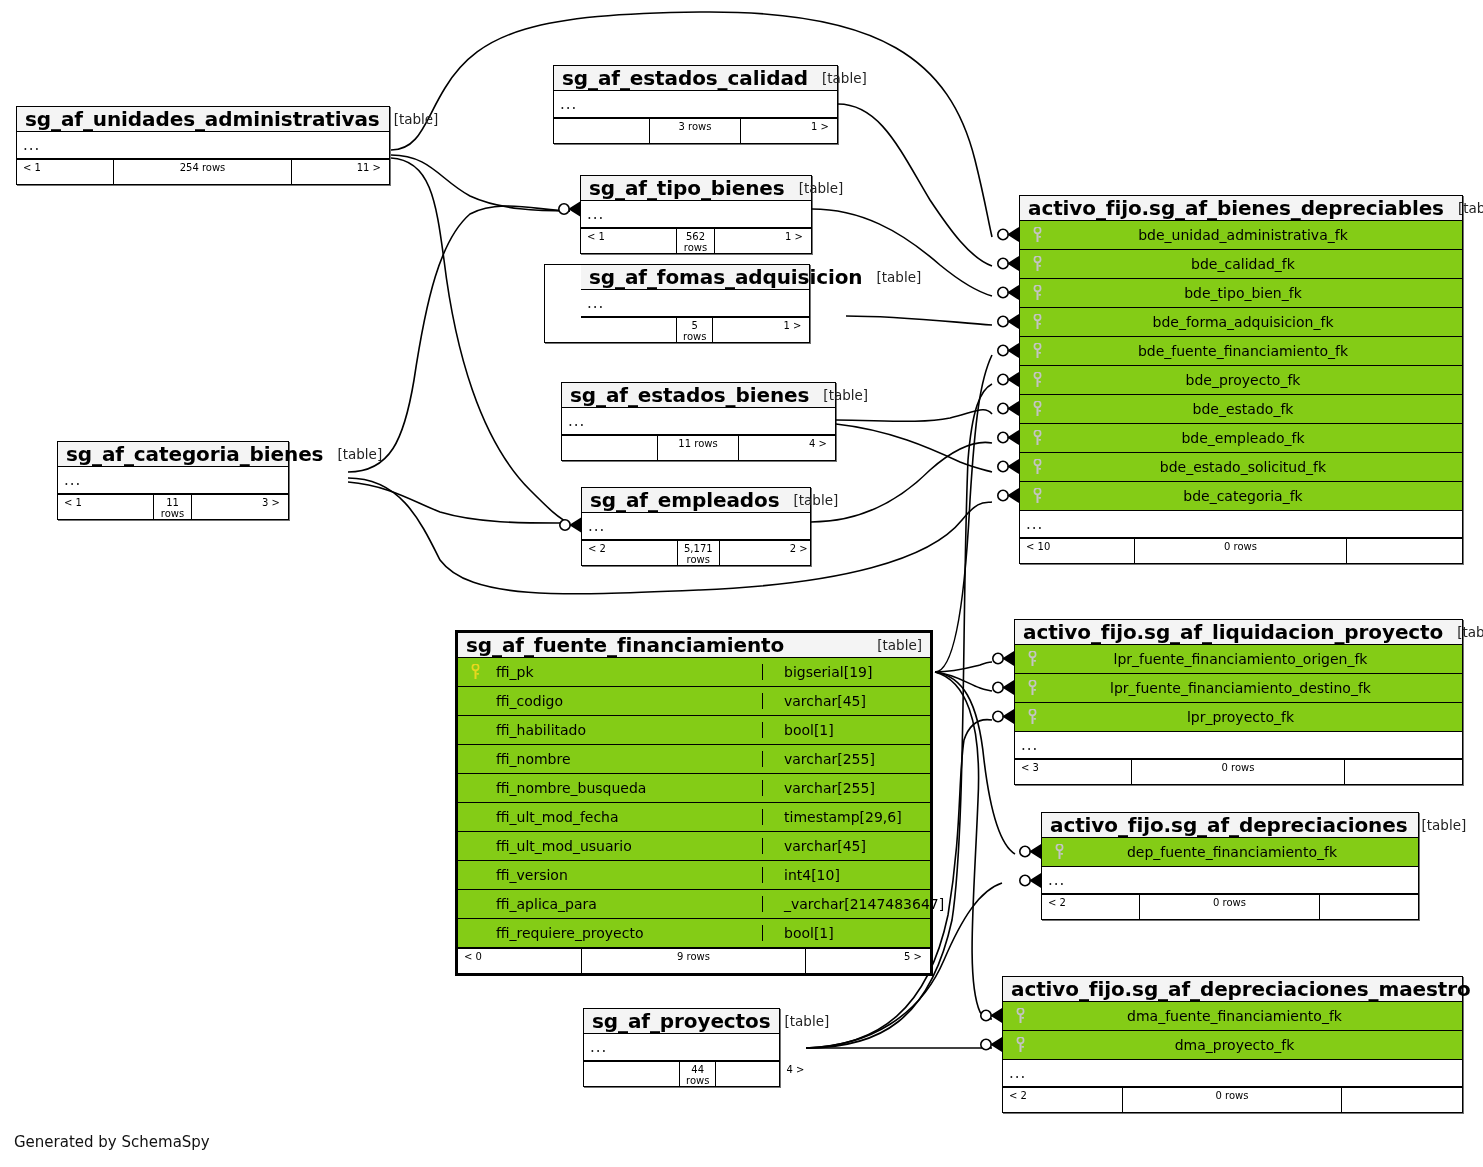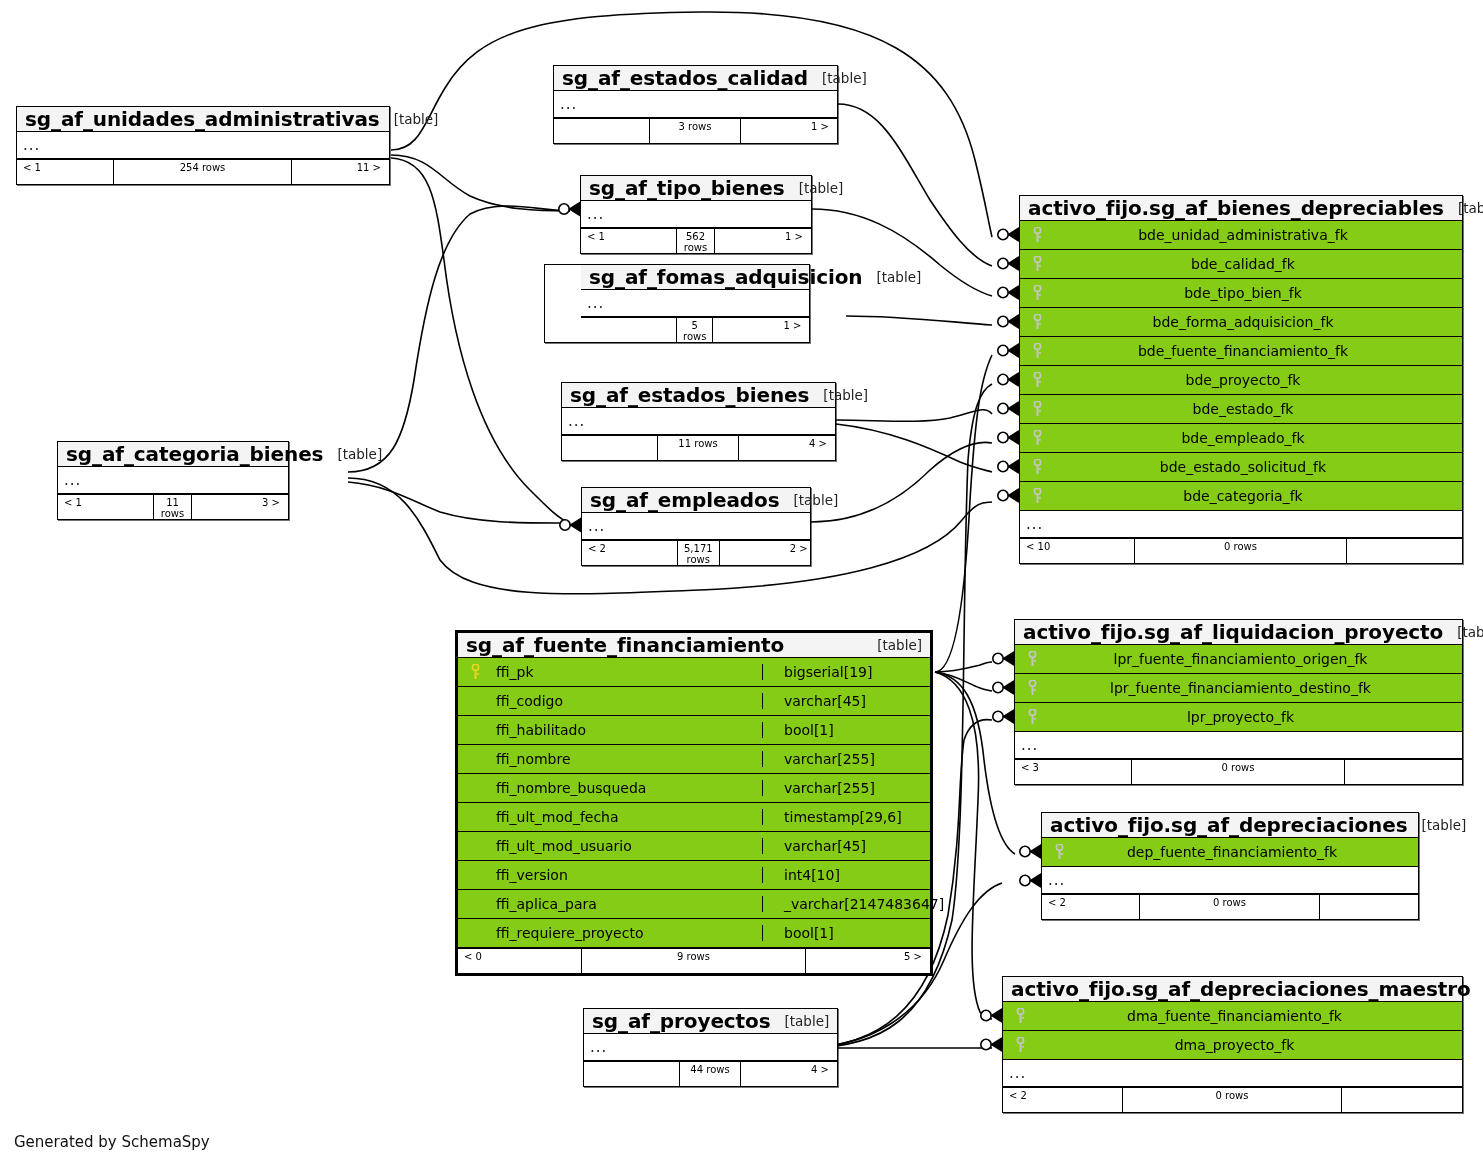--- a/index.html
+++ b/index.html
@@ -297,21 +297,21 @@
         <span class="tname">sg_af_empleados</span>
         <span class="ttag">[table]</span>
       </div>
       <div class="ellipsis-row">...</div>
       <div class="footer">
         <div class="f1" style="width: 96px;">&lt; 2</div>
         <div class="f2">5,171 rows</div>
         <div class="f3" style="width: 96px;">2 &gt;</div>
       </div>
     </div>
-    <div class="table" style="left: 583px; top: 1008px; width: 255px;">
+    <div class="table" style="left: 583px; top: 1008px; width: 197px;">
       <div class="thead">
         <span class="tname">sg_af_proyectos</span>
         <span class="ttag">[table]</span>
       </div>
       <div class="ellipsis-row">...</div>
       <div class="footer">
         <div class="f1" style="width: 96px;"></div>
         <div class="f2">44 rows</div>
         <div class="f3" style="width: 96px;">4 &gt;</div>
       </div>

